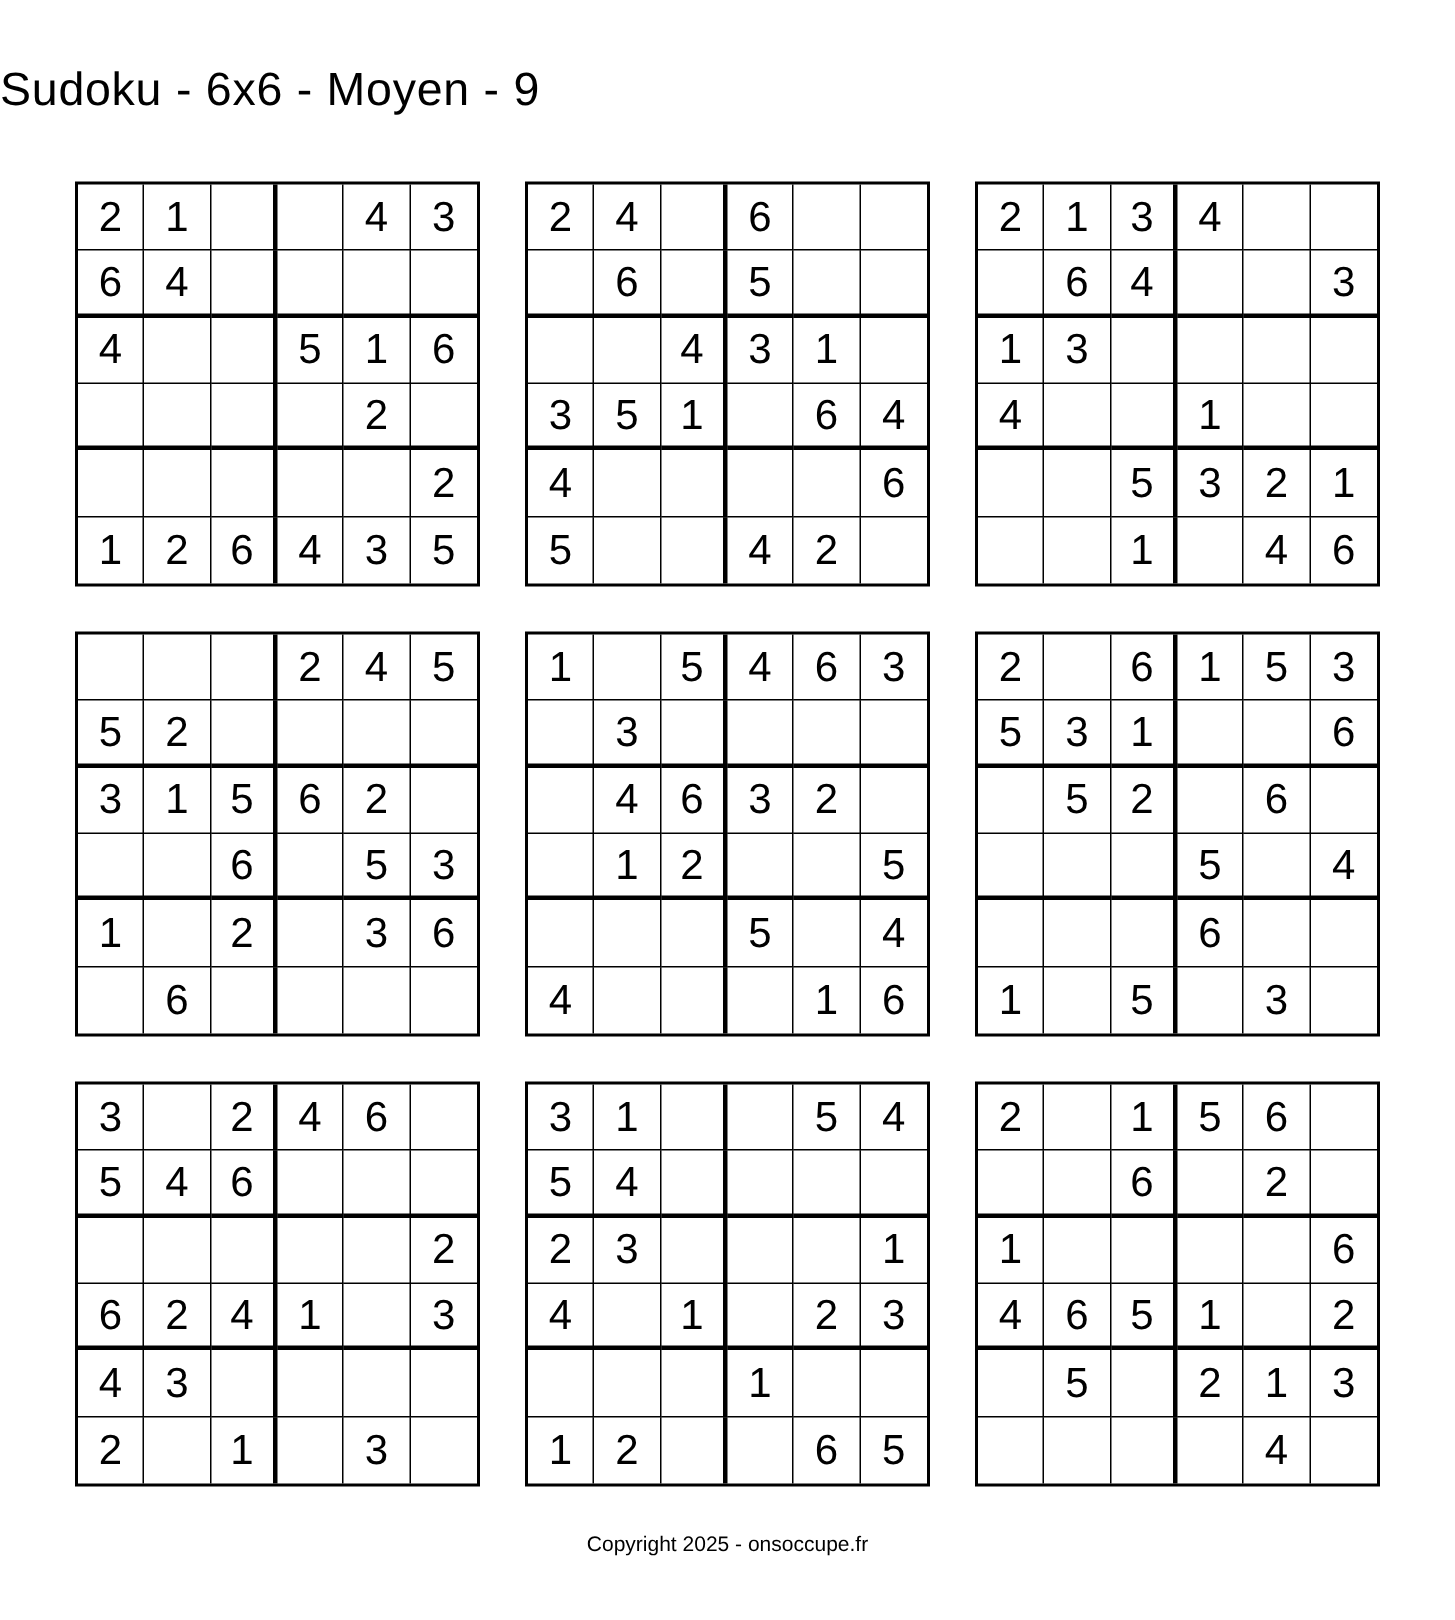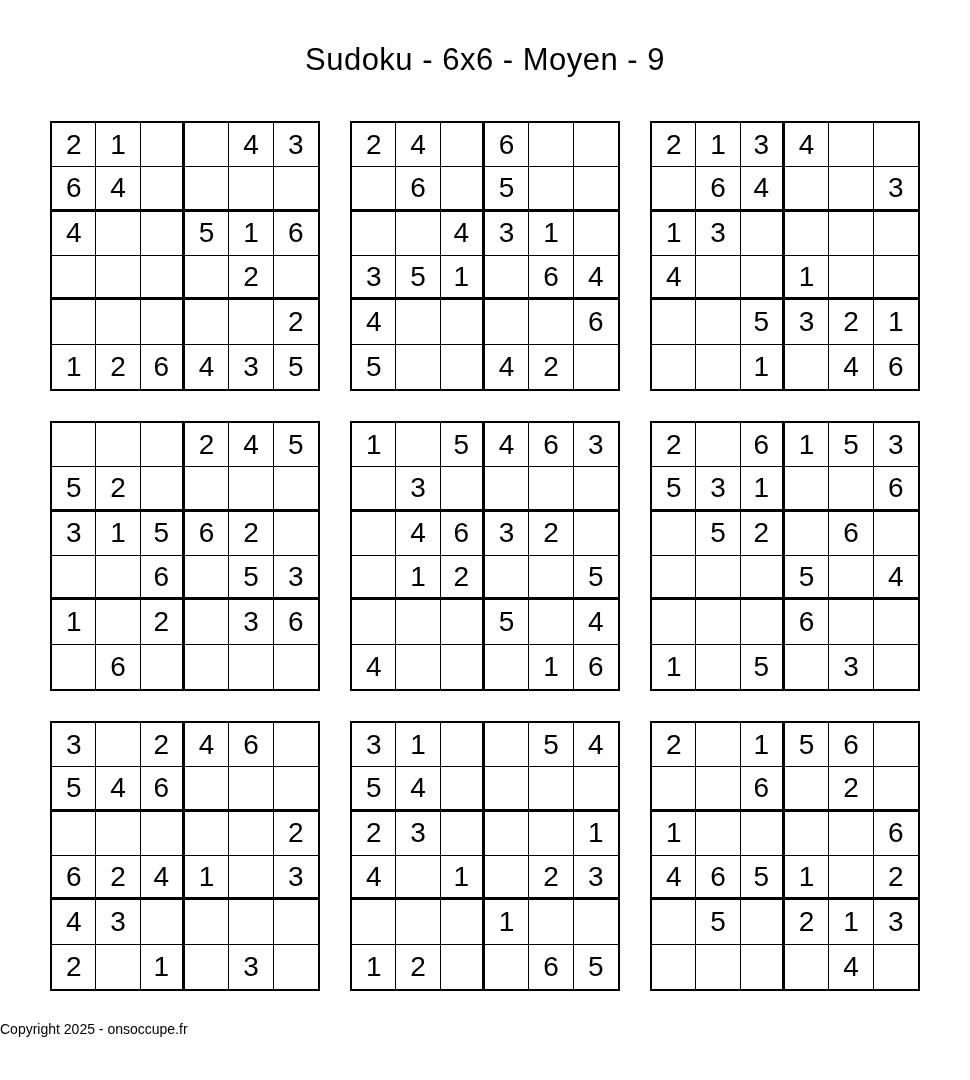--- a/index.html
+++ b/index.html
@@ -9,21 +9,21 @@
   body {
     width: 970px;
     height: 1080px;
     background: #ffffff;
     color: #000000;
     font-family: "Liberation Sans", sans-serif;
     overflow: hidden;
   }
   .page-title {
     margin: 42px 0 0 0;
-    text-align: center;
+    text-align: left;
     font-size: 31px;
     font-weight: 400;
     letter-spacing: 0.5px;
     color: #000000;
   }
   .grids-wrap {
     margin-top: 43px;
     padding-left: 50px;
   }
   .grid-row {
@@ -51,20 +51,21 @@
     border-right: 1px solid #000000;
     border-bottom: 1px solid #000000;
     box-sizing: border-box;
   }
   .cell:nth-child(6n) { border-right: none; }
   .cell:nth-child(n+31) { border-bottom: none; }
   .cell.box-right { border-right: 3px solid #000000; }
   .cell.box-bottom { border-bottom: 3px solid #000000; }
   .copyright {
     margin-top: 22px;
+    text-align: center;
     font-size: 14px;
     color: #000000;
   }
 </style>
 </head>
 <body>
 
 <h1 class="page-title">Sudoku - 6x6 - Moyen - 9</h1>
 
 <div class="grids-wrap">

